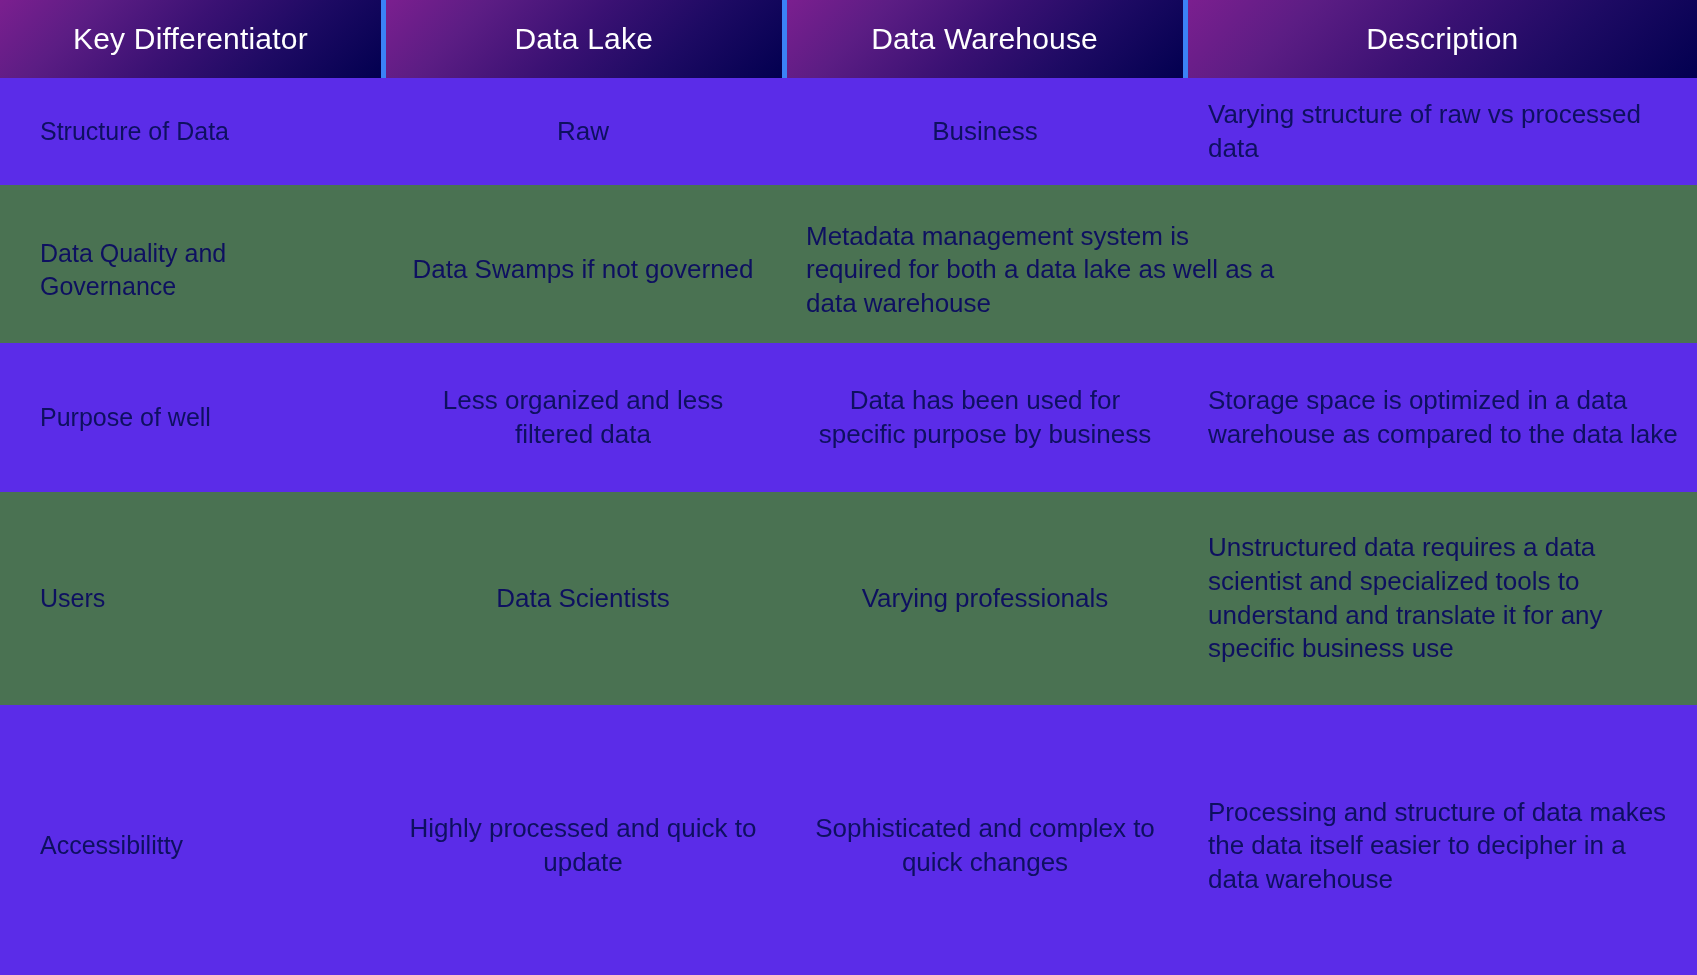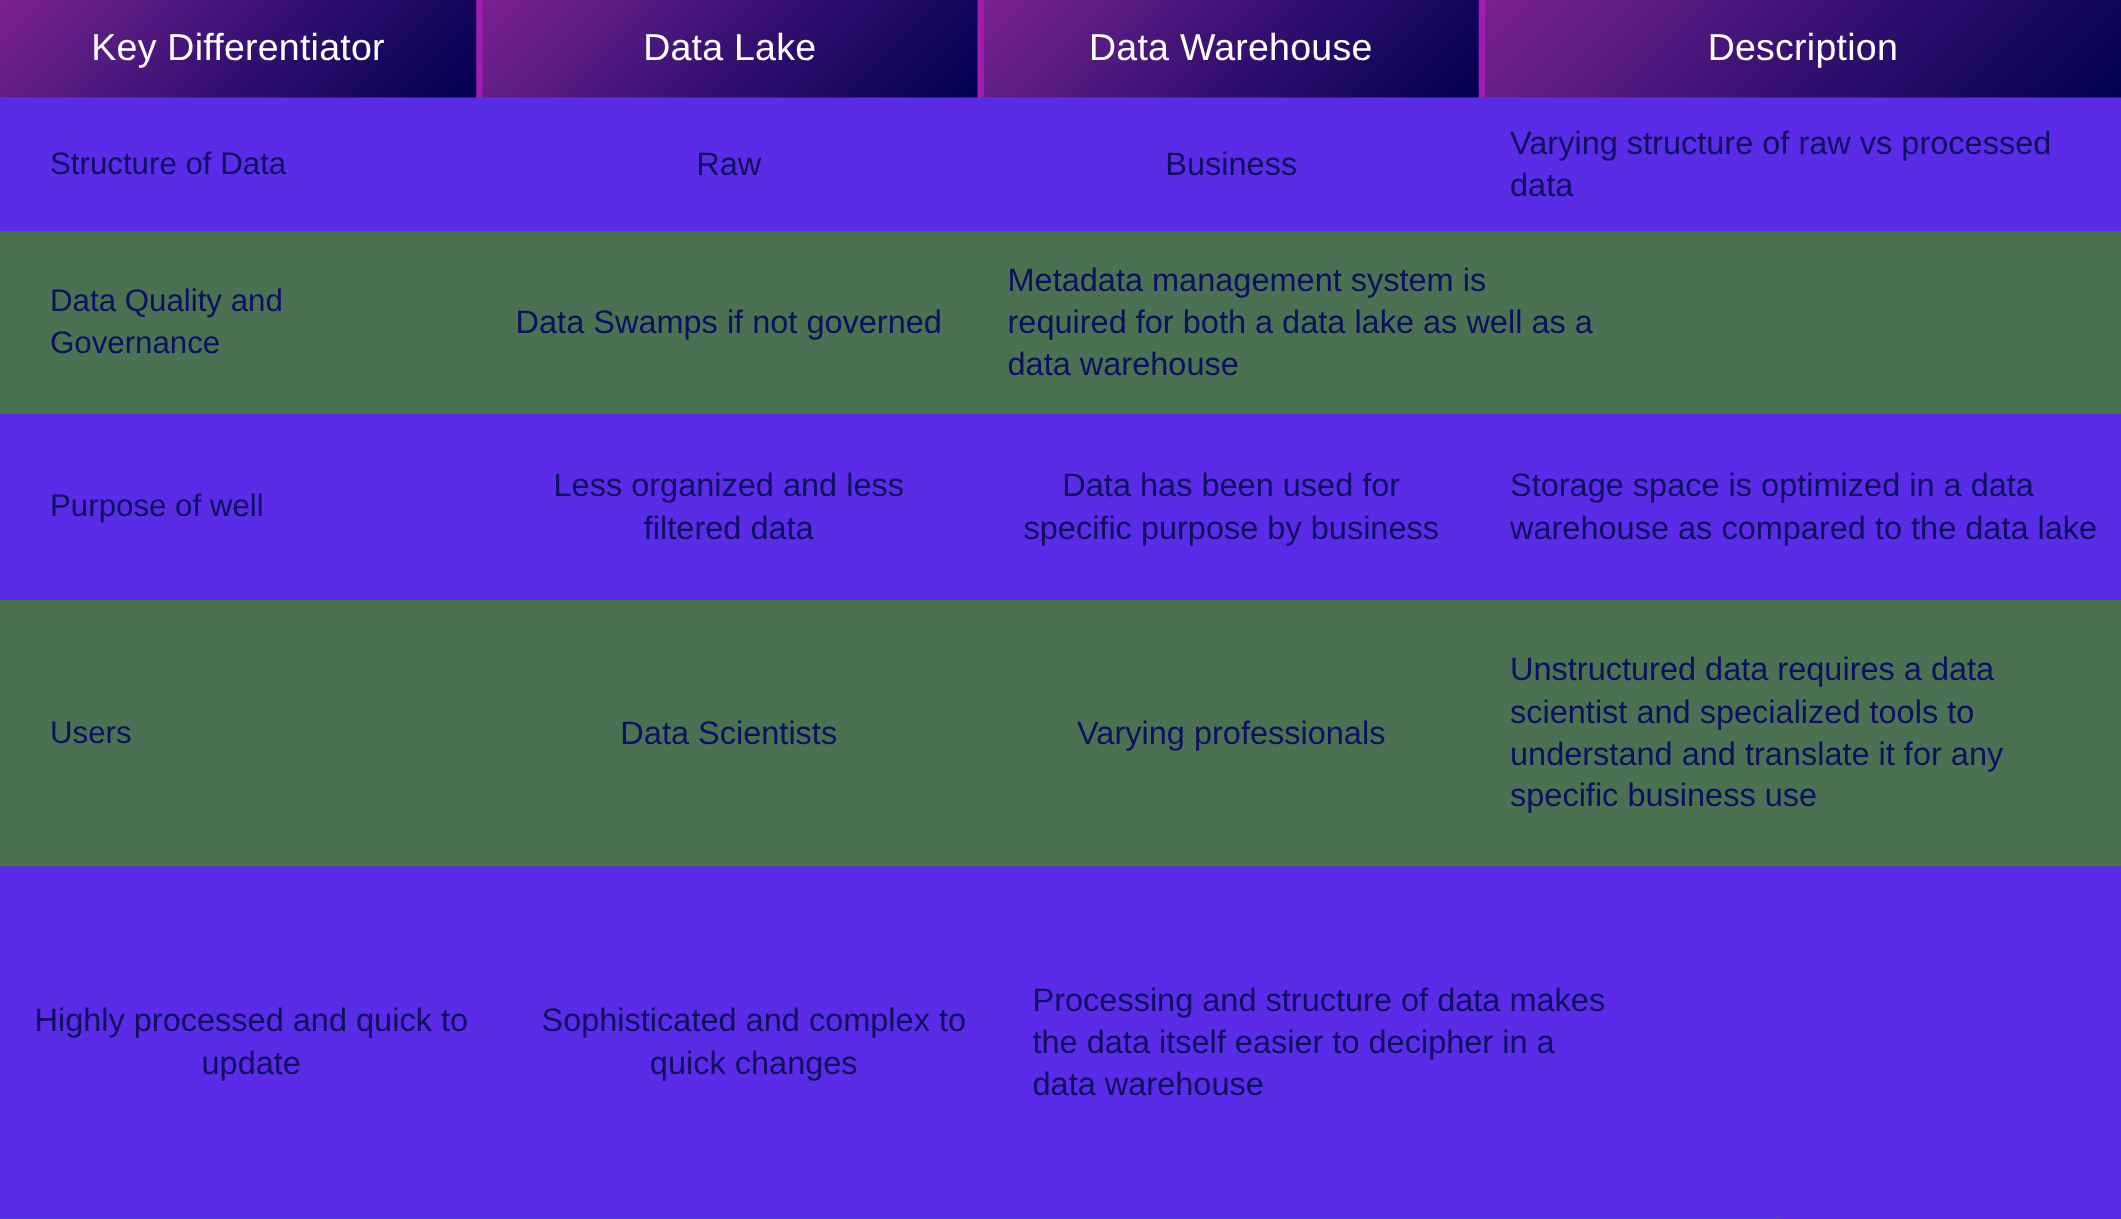--- a/index.html
+++ b/index.html
@@ -21,21 +21,21 @@
     background: #4a7252;
     box-sizing: border-box;
   }
 
   
   .thead {
     display: flex;
     width: 100%;
     height: 78px;
     gap: 5px;
-    background: #a21caf;
+    background: #3b82f6;
   }
   .th {
     position: relative;
     display: flex;
     align-items: center;
     justify-content: center;
     color: #ffffff;
     font-size: 30px;
     font-weight: 400;
     letter-spacing: 0.2px;
@@ -56,21 +56,21 @@
   .row {
     display: flex;
     width: 100%;
     align-items: center;
     box-sizing: border-box;
   }
   .row.odd  { background: #5b2ce8; }
   .row.even { background: #4a7252; }
 
   .row-0 { height: 107px; }
-  .row-1 { height: 146px; }
+  .row-1 { height: 146px; margin-top: 12px; }
   .row-2 { height: 149px; }
   .row-3 { height: 213px; }
   .row-4 { height: 282px; }
 
   .cell {
     box-sizing: border-box;
     color: #0e1060;
     font-size: 26px;
     line-height: 1.3;
   }
@@ -142,18 +142,19 @@
   </div>
 
   <div class="row even row-3">
     <div class="cell cell-key">Users</div>
     <div class="cell cell-lake">Data Scientists</div>
     <div class="cell cell-warehouse">Varying professionals</div>
     <div class="cell cell-desc">Unstructured data requires a data scientist and specialized tools to understand and translate it for any specific business use</div>
   </div>
 
   <div class="row odd row-4">
+    <div class="cell cell-key">Accessibilitty</div>
     <div class="cell cell-lake">Highly processed and quick to update</div>
     <div class="cell cell-warehouse">Sophisticated and complex to quick changes</div>
     <div class="cell cell-desc">Processing and structure of data makes the data itself easier to decipher in a data warehouse</div>
   </div>
 
 </div>
 
 </body></html>

